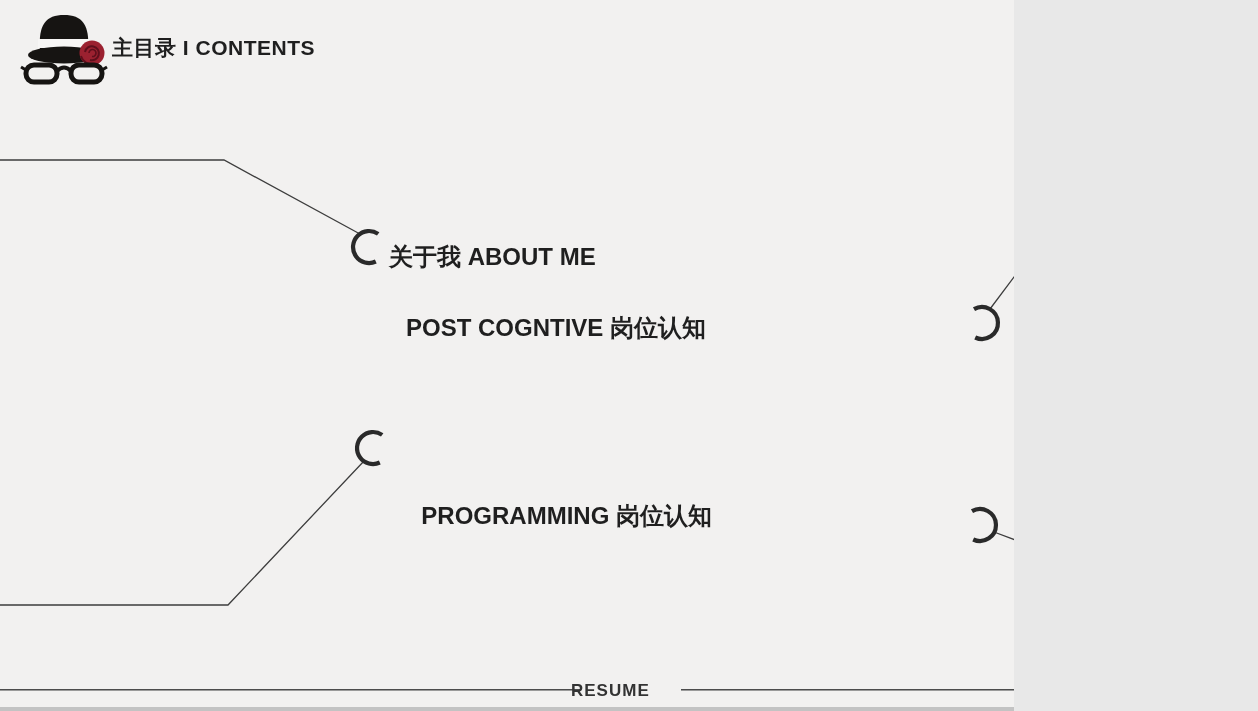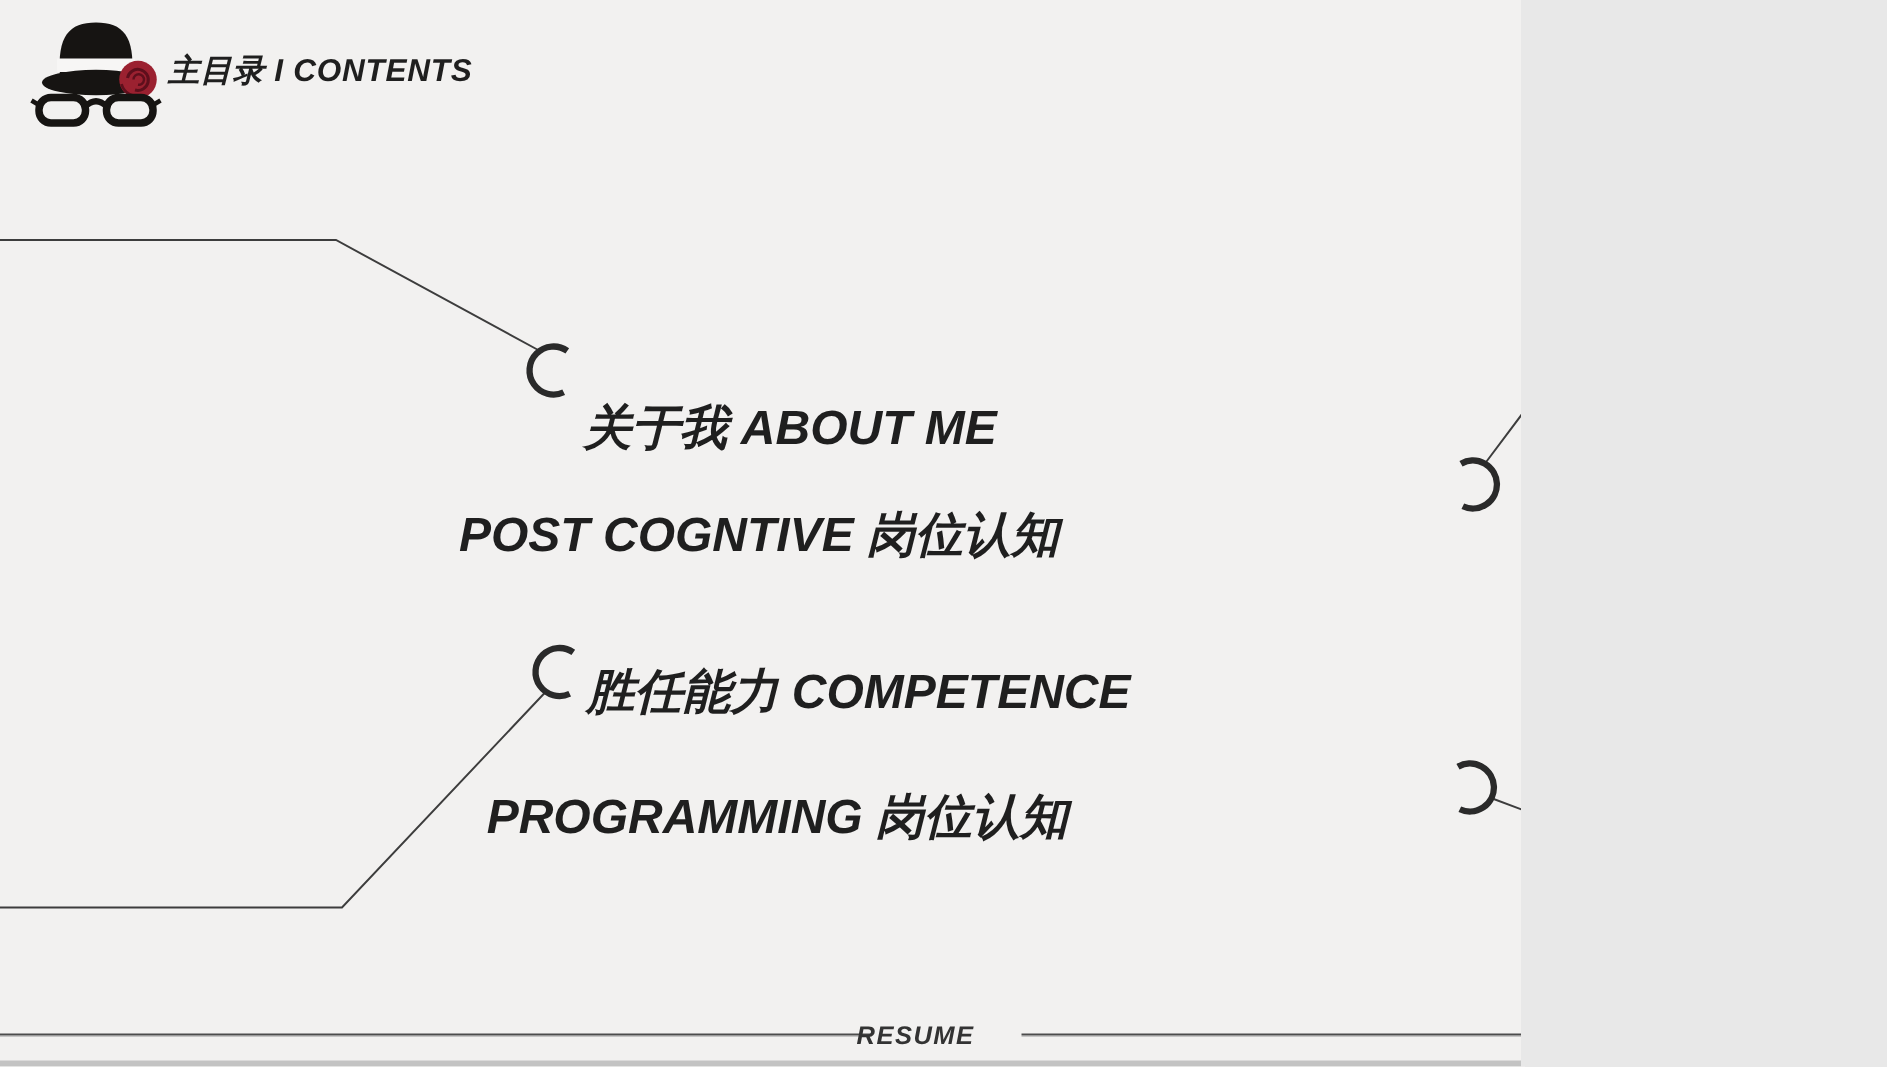--- a/index.html
+++ b/index.html
@@ -5,38 +5,37 @@
   html,body{margin:0;padding:0;}
   body{
     font-family:"Liberation Sans","DejaVu Sans",sans-serif;
     background:#e8e8e8;
   }
   .slide{
     position:relative;
     width:1014px;height:711px;
     background:#f2f1f0;
     overflow:hidden;
-    font-style:italic;
   }
   
   .logo{position:absolute;left:20px;top:9px;width:88px;height:78px;}
   .page-title{
     position:absolute;left:112px;top:37px;
     font-size:21px;font-weight:700;color:#1f1f1f;
     letter-spacing:0.5px;white-space:nowrap;line-height:22px;
   }
   
   .overlay{position:absolute;left:0;top:0;width:1258px;height:711px;pointer-events:none;}
   .conn{stroke:#3d3d3d;stroke-width:1.3;fill:none;}
   .marker{stroke:#2a2a2a;stroke-width:4.2;fill:none;}
   
   .toc-item{
     position:absolute;
-    font-size:32px;font-weight:700;color:#1f1f1f;
-    line-height:26px;white-space:nowrap;cursor:default;margin-top:28px;
+    font-size:24px;font-weight:700;color:#1f1f1f;
+    line-height:26px;white-space:nowrap;cursor:default;
   }
   .toc-left{text-align:left;}
   .toc-right{text-align:left;}
   #item-about{left:389px;top:244px;}
   #item-post{right:308px;top:315px;}
   #item-comp{left:391px;top:420px;}
   #item-prog{right:302px;top:503px;}
   
   .footer-line{
     position:absolute;top:689px;height:2px;
@@ -91,21 +90,20 @@
     <path class="conn" d="M 0 605 H 228 L 364 461"></path>
     <path class="conn" d="M 994 532 L 1148 590 H 1258"></path>
     <path class="marker" d="M 375.8 261.5 A 16 16 0 1 1 378.2 233.9"></path>
     <path class="marker" d="M 974 309.1 A 16 16 0 1 1 975.2 337.5"></path>
     <path class="marker" d="M 379.8 462.5 A 16 16 0 1 1 382.2 434.9"></path>
     <path class="marker" d="M 972 511.1 A 16 16 0 1 1 973.2 539.5"></path>
   </svg>
 
   <div class="toc-item toc-left" id="item-about">关于我 ABOUT ME</div>
   <div class="toc-item toc-right" id="item-post">POST COGNTIVE 岗位认知</div>
-  <div class="toc-item toc-left" id="item-comp">胜任能力 COMPETENCE</div>
   <div class="toc-item toc-right" id="item-prog">PROGRAMMING 岗位认知</div>
 
   <div class="footer-line footer-line-left"></div>
   <div class="footer-label">RESUME</div>
   <div class="footer-line footer-line-right"></div>
   <div class="bottom-strip"></div>
 
 </div>
 
 </body></html>

